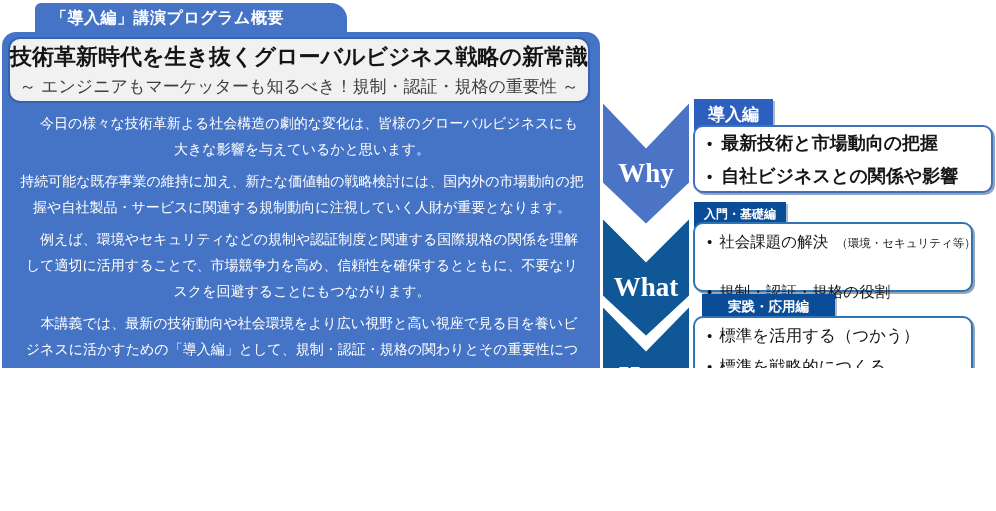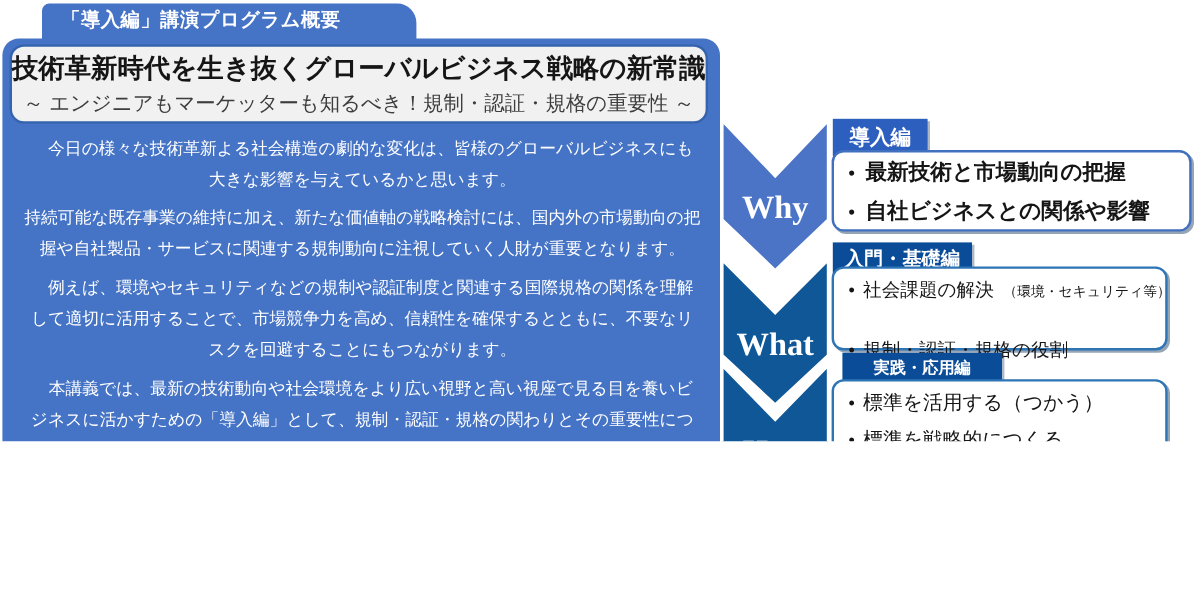--- a/index.html
+++ b/index.html
@@ -43,21 +43,21 @@
     position:absolute;left:0;top:46%;width:100%;text-align:center;
     color:#ffffff;font-weight:700;font-size:27px;font-family:Liberation Serif, serif;
   }
 
   
   .sec-header{
     position:absolute;background:#0B4C99;color:#ffffff;font-weight:700;
     box-shadow:2px 2px 0 rgba(23,55,94,.35);white-space:nowrap;
   }
   .sec-header-1{left:694px;top:99px;font-size:17px;padding:4px 14px;background:#2D5FBE;}
-  .sec-header-2{left:694px;top:202px;font-size:16px;padding:4px 10px;}
+  .sec-header-2{left:694px;top:202px;font-size:12px;padding:4px 10px;}
   .sec-header-3{left:702px;top:294px;font-size:13.5px;padding:4px 26px;}
 
   .sec-box{
     position:absolute;background:#ffffff;border-radius:10px;box-sizing:border-box;
     display:flex;flex-direction:column;justify-content:center;row-gap:9px;
     padding:6px 8px 6px 12px;
     box-shadow:2px 2px 0 rgba(23,55,94,.45);
   }
   .sec-box-1{left:693px;top:125px;width:300px;height:68px;border:2px solid #4170BF;}
   .sec-box-2{left:693px;top:222px;width:280px;height:70px;border:2px solid #2E75B6;}

